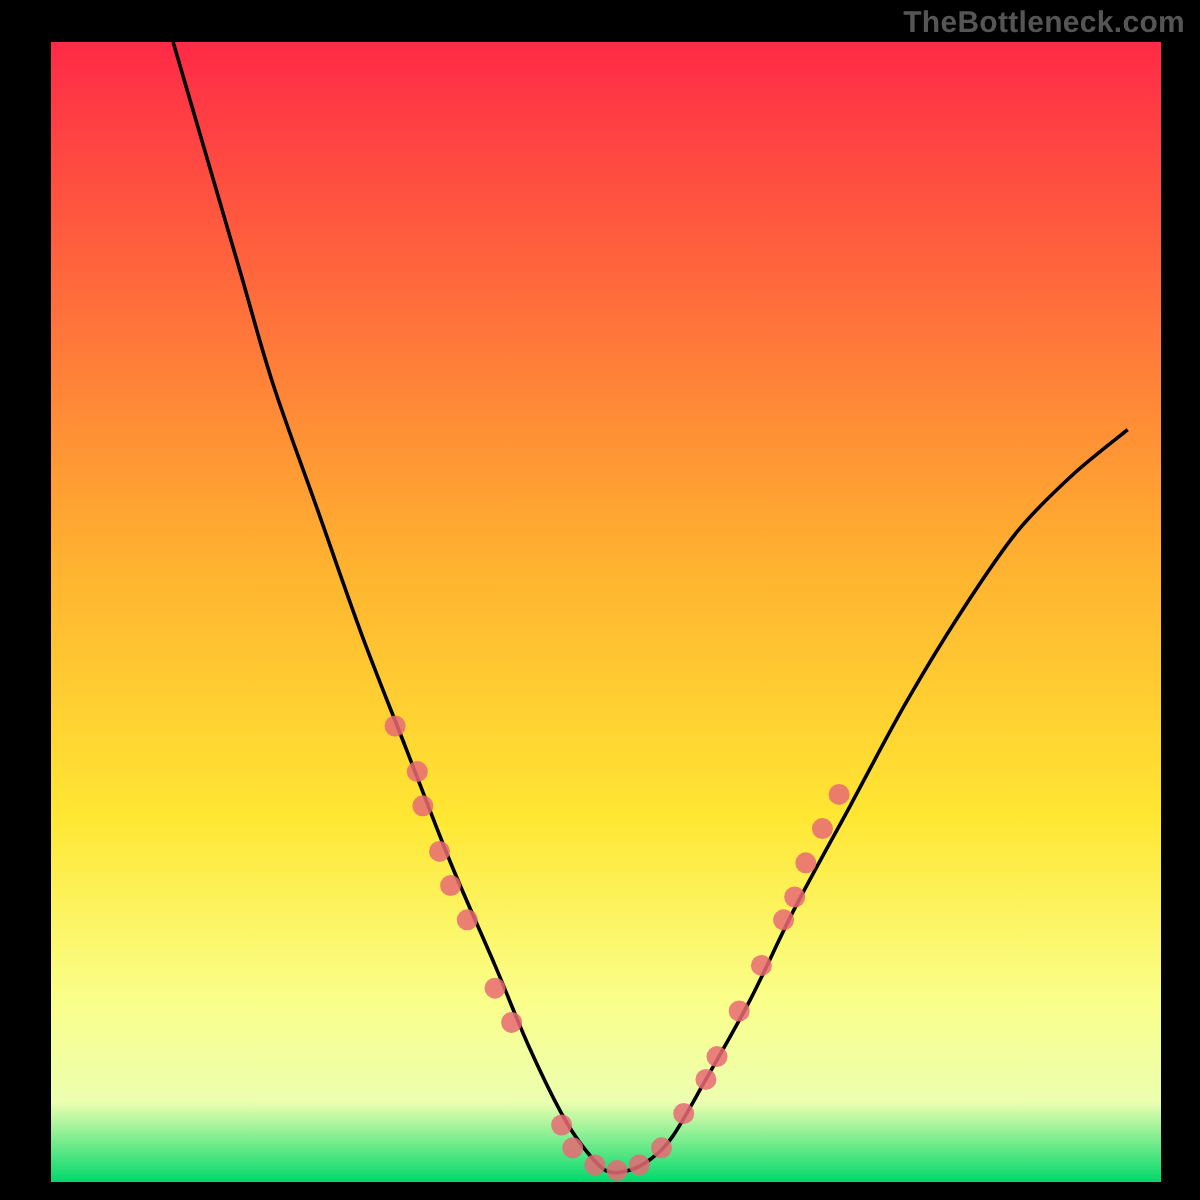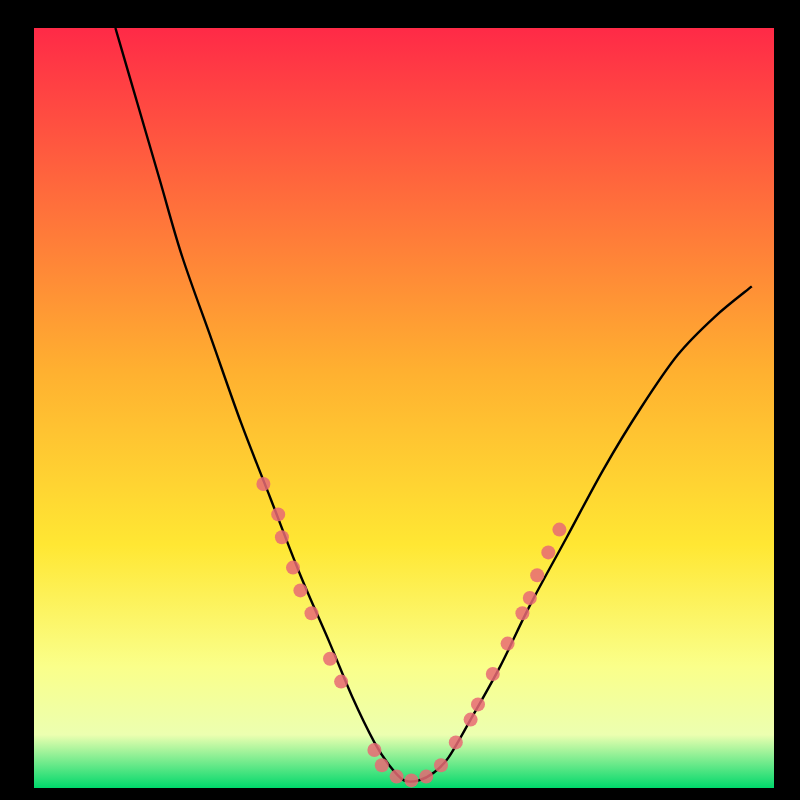--- a/index.html
+++ b/index.html
@@ -35,20 +35,21 @@
     height: 760px;
   }
   svg {
     display: block;
   }
 </style>
 </head>
 <body>
 
 <div class="stage">
+  <div class="watermark">TheBottleneck.com</div>
 
   <div class="plot-frame">
     <svg id="plot-svg" width="740" height="760" viewBox="0 0 740 760">
       <defs>
         <linearGradient id="bg-grad" x1="0" y1="0" x2="0" y2="1">
           <stop id="g0" offset="0%" stop-color="#ff2a47"></stop>
           <stop id="g1" offset="45%" stop-color="#ffb030"></stop>
           <stop id="g2" offset="68%" stop-color="#ffe733"></stop>
           <stop id="g3" offset="84%" stop-color="#faff8a"></stop>
           <stop id="g4" offset="93%" stop-color="#ecffb0"></stop>

